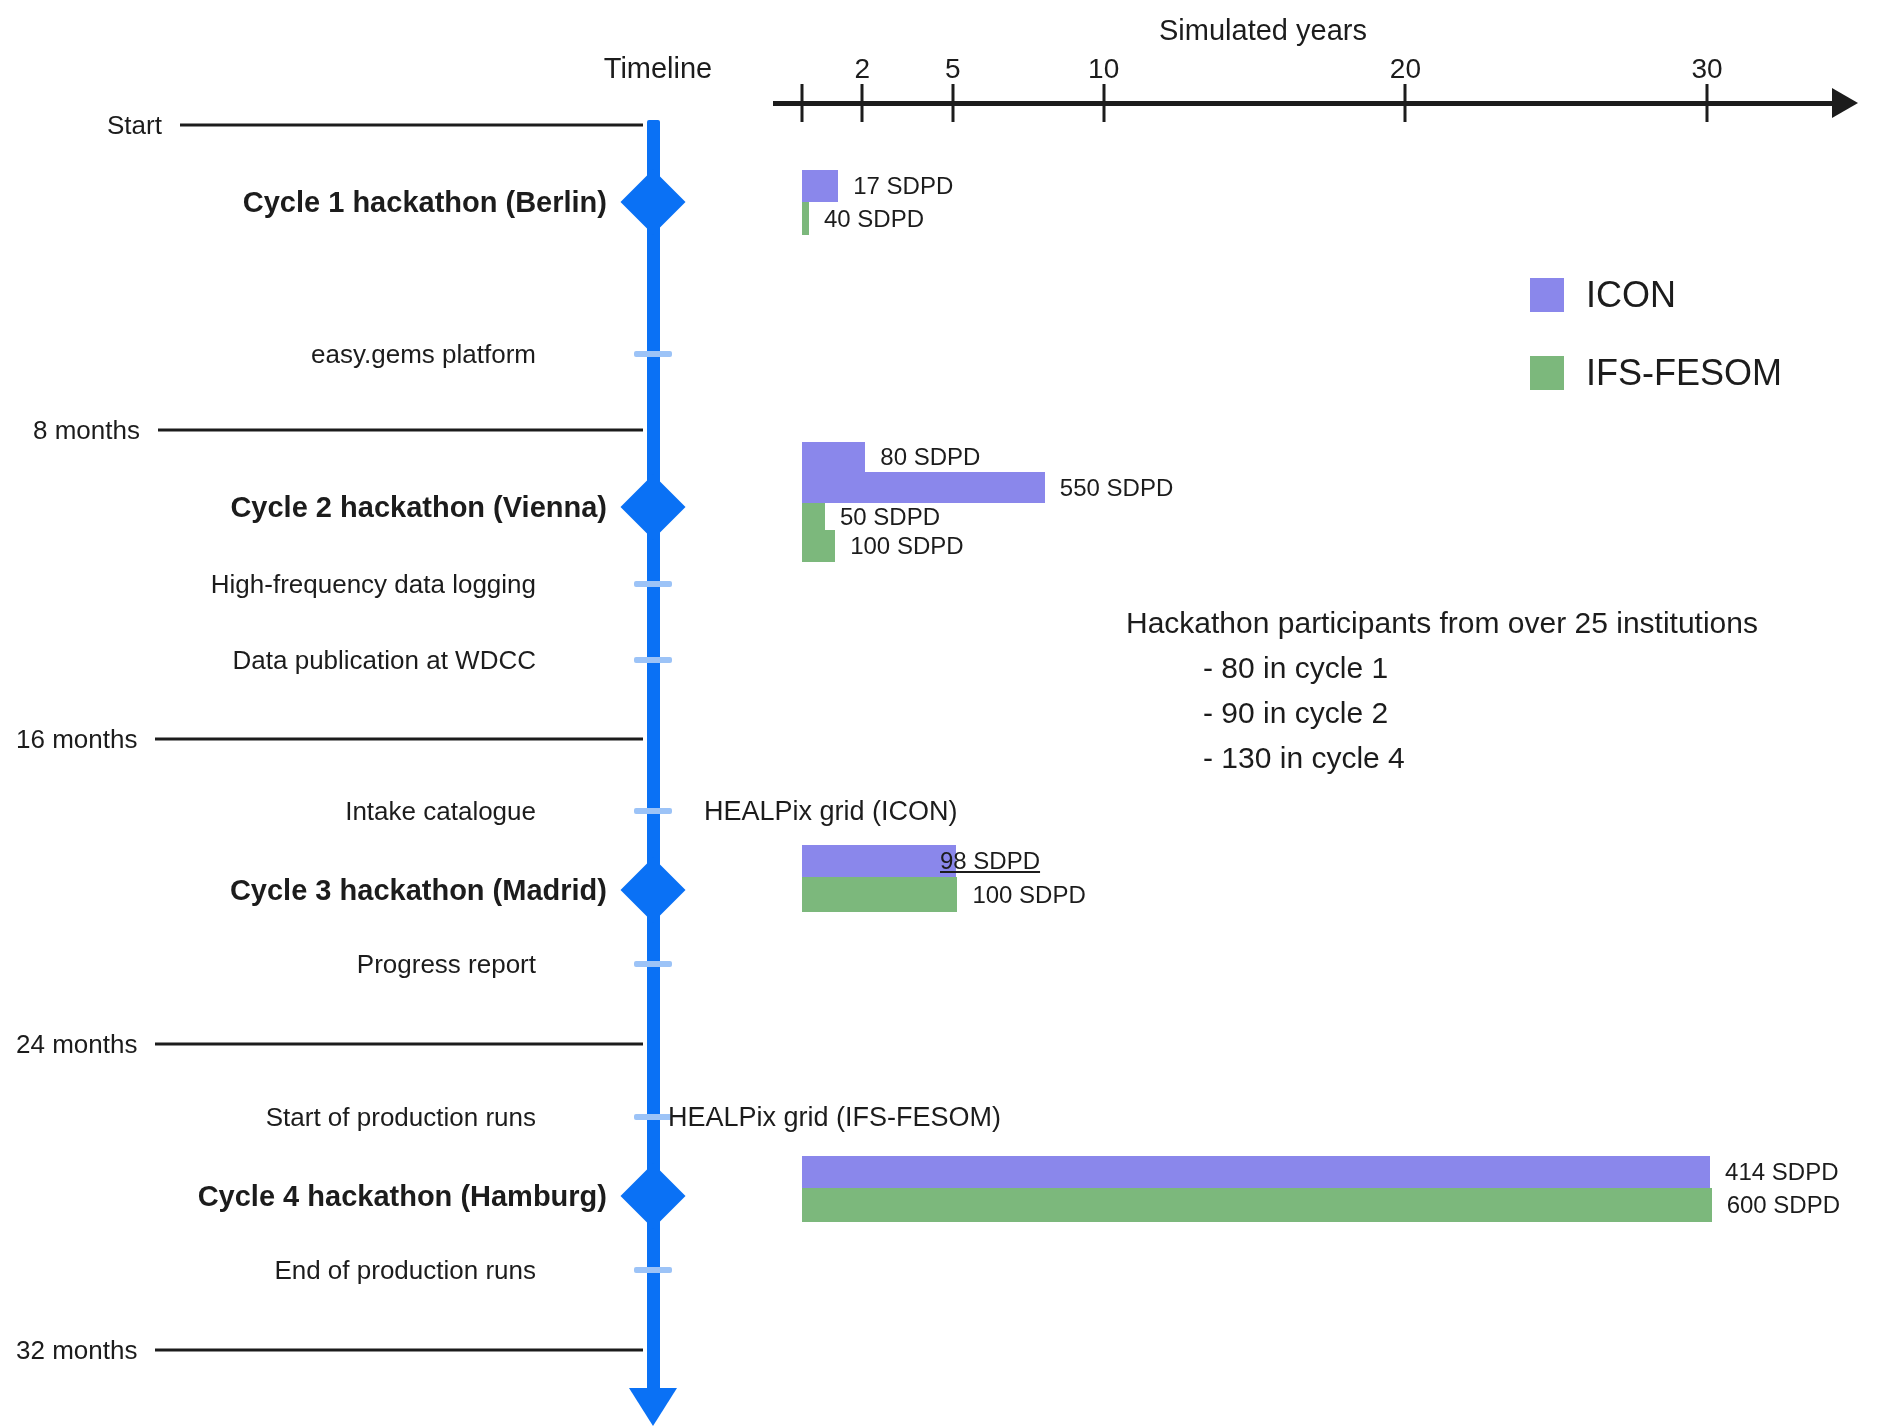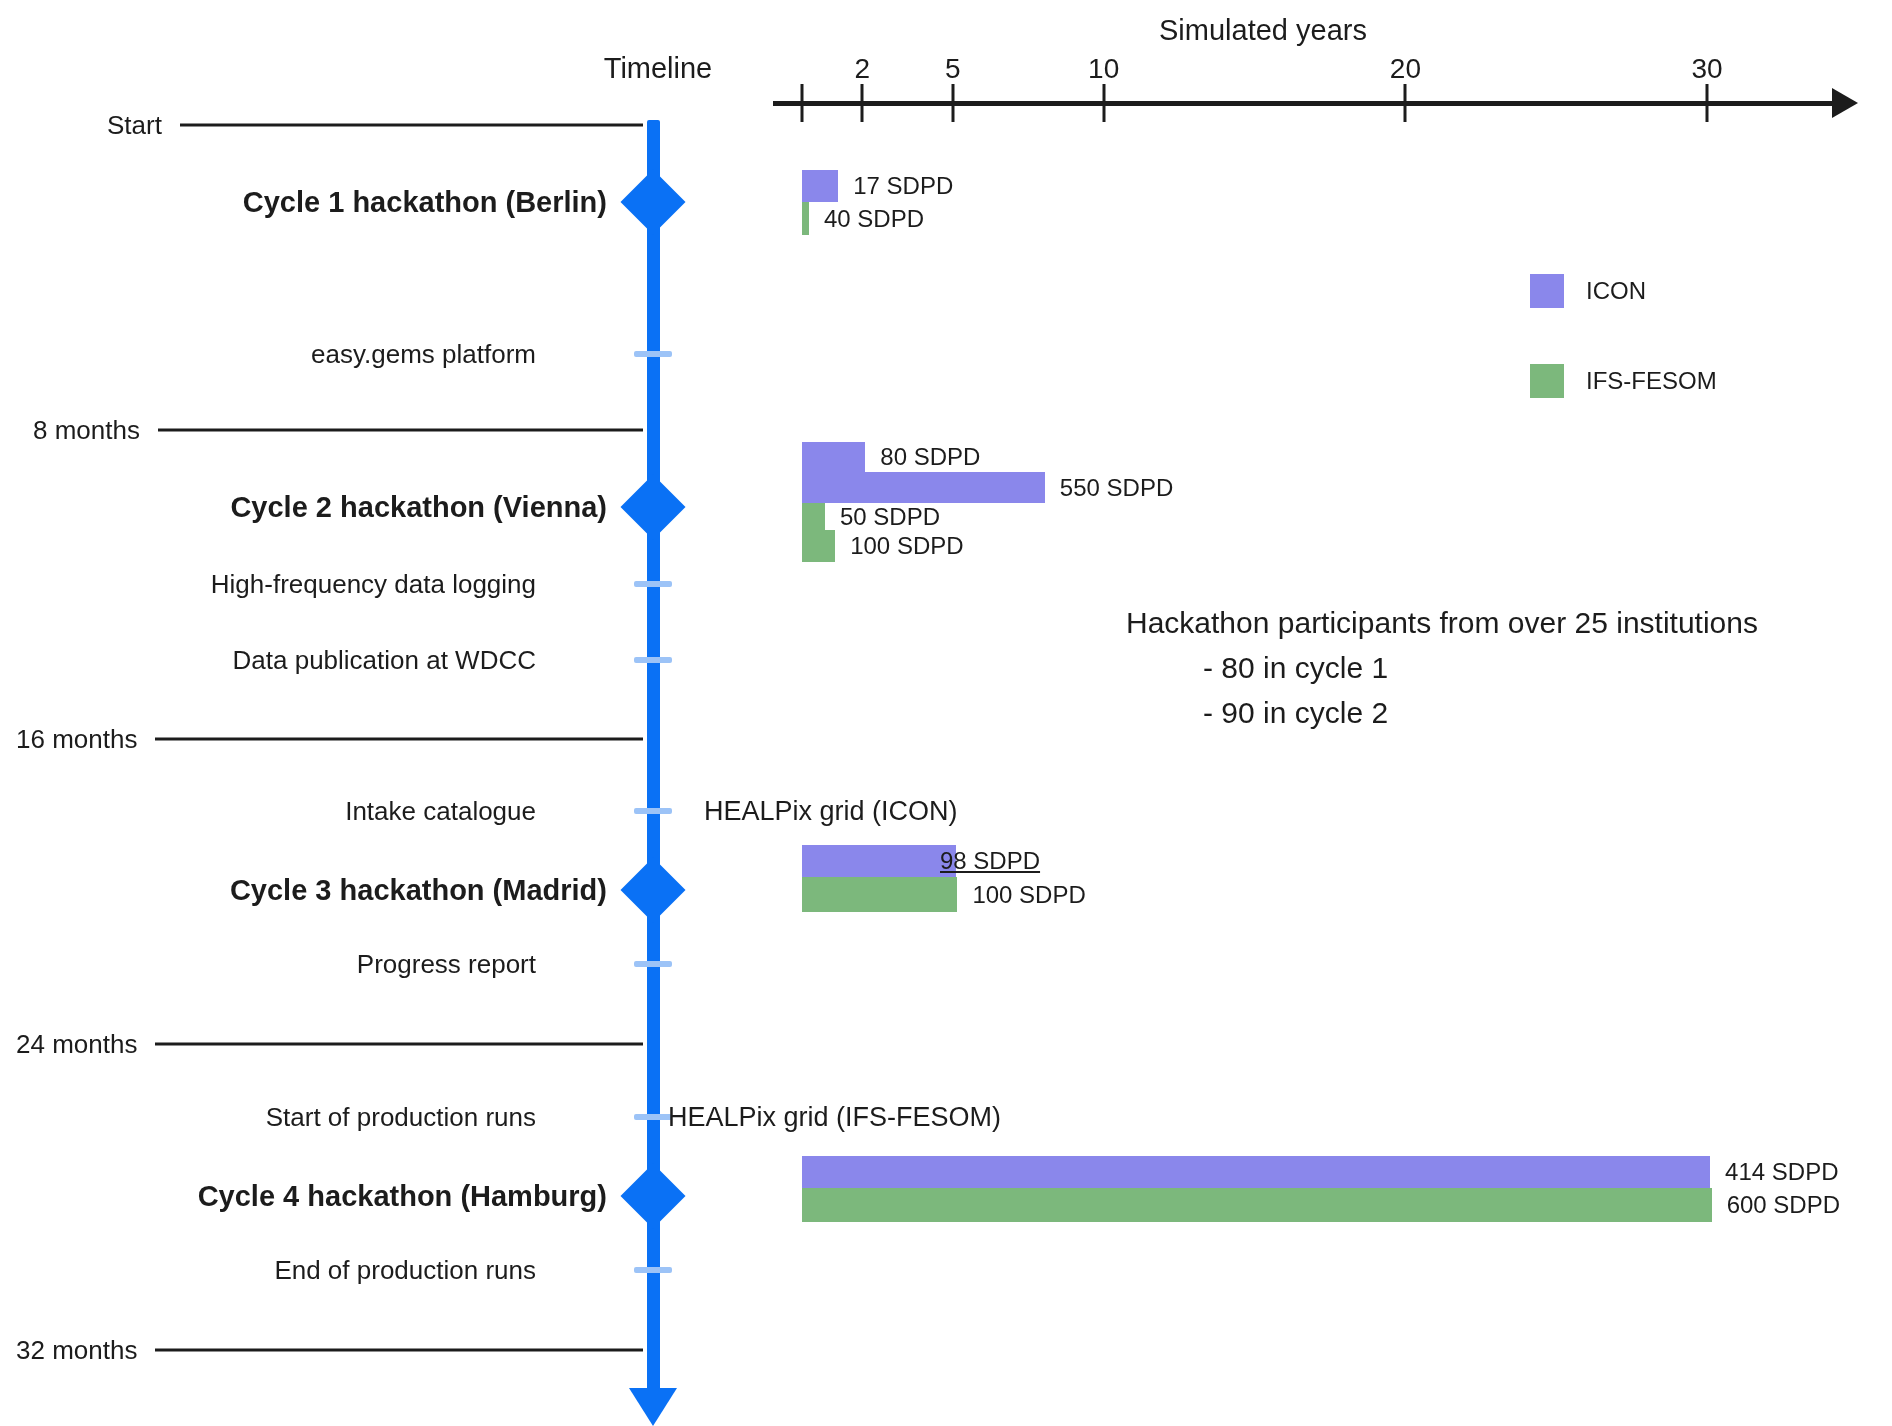--- a/index.html
+++ b/index.html
@@ -28,48 +28,49 @@
   .axis-tick{width:3px;height:38px;background:#1c1c1c;transform:translateX(-50%);}
   .axis-tick-label{font-size:28px;transform:translateX(-50%);}
   .axis-arrow{width:0;height:0;border-top:15px solid transparent;border-bottom:15px solid transparent;border-left:26px solid #1c1c1c;transform:translateY(-50%);}
   
   .bar{height:32px;}
   .bar-label{font-size:24px;white-space:nowrap;transform:translateY(-50%);}
   .note-label{font-size:27px;white-space:nowrap;transform:translateY(-50%);}
   
   .legend-item{display:flex;align-items:center;gap:22px;}
   .legend-swatch{width:34px;height:34px;}
-  .legend-label{font-size:24px;}
+  .legend-label{font-size:36px;}
   
   .annotation{font-size:30px;line-height:45px;}
   .annotation .ann-list{margin-left:77px;}
 </style>
 </head>
 <body>
 
 <div id="canvas">
 
   <div class="abs fig-title hcenter nowrap" style="left:658px;top:52px;">Timeline</div>
   <div class="abs fig-title hcenter nowrap" style="left:1263px;top:14px;">Simulated years</div>
 
   <div class="abs" style="left:1530px;top:274px;">
     <div class="legend-item">
       <span class="legend-swatch" style="background:#8a87eb;"></span>
       <span class="legend-label">ICON</span>
     </div>
-    <div class="legend-item" style="margin-top:56px;">
+    <div class="legend-item" style="margin-top:36px;">
       <span class="legend-swatch" style="background:#7cb87c;"></span>
       <span class="legend-label">IFS-FESOM</span>
     </div>
   </div>
 
   <div class="abs annotation" style="left:1126px;top:600px;">
     <div>Hackathon participants from over 25 institutions</div>
     <div class="ann-list">- 80 in cycle 1</div>
     <div class="ann-list">- 90 in cycle 2</div>
+    <div class="ann-list">- 130 in cycle 4</div>
   </div>
 
   <div id="layer-axis">
       <div class="abs axis-line" style="left: 773px; top: 101px; width: 1060px;"></div>
       <div class="abs axis-arrow" style="left: 1832px; top: 103px;"></div>
       <div class="abs axis-tick" style="left: 802px; top: 84px;"></div>
       <div class="abs axis-tick" style="left: 862.34px; top: 84px;"></div>
       <div class="abs axis-tick-label" style="left: 862.34px; top: 53px;">2</div>
       <div class="abs axis-tick" style="left: 952.85px; top: 84px;"></div>
       <div class="abs axis-tick-label" style="left: 952.85px; top: 53px;">5</div>

